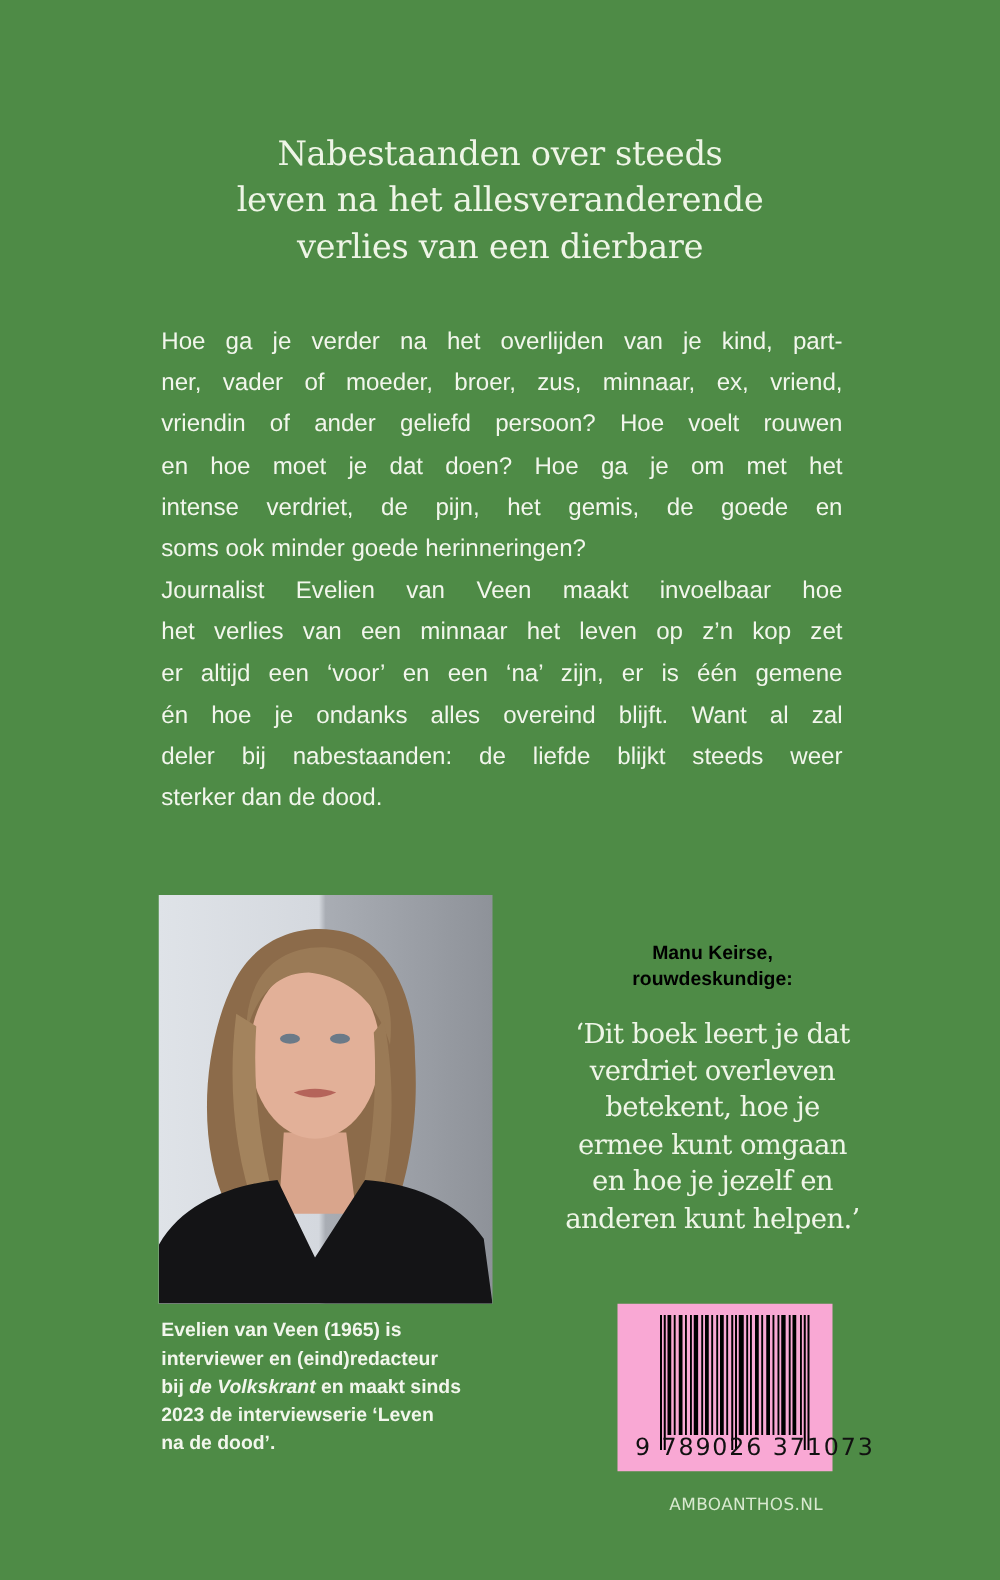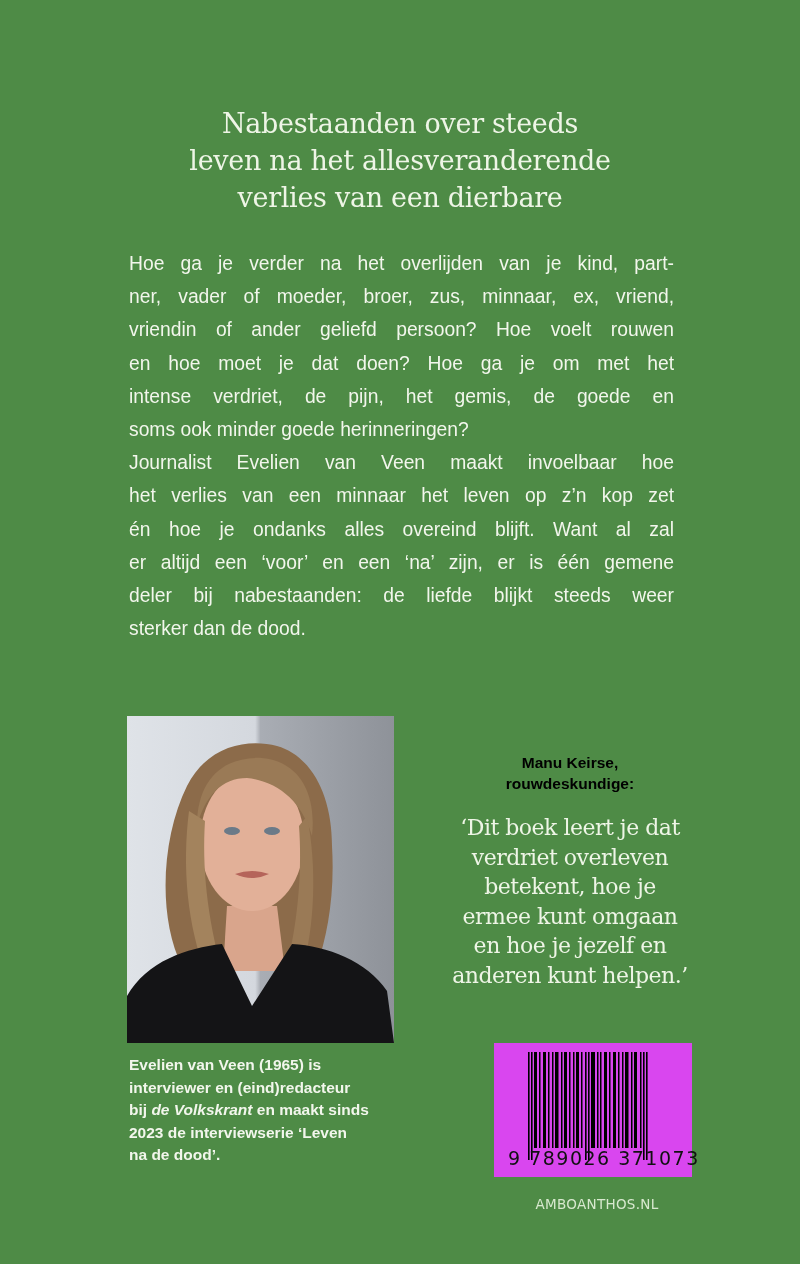--- a/index.html
+++ b/index.html
@@ -11,21 +11,21 @@
     }
     .headline {
       position: absolute; left: 150px; top: 105px; width: 500px;
       text-align: center;
       font-family: "DejaVu Serif", "Liberation Serif", serif;
       font-size: 27px; line-height: 37px; letter-spacing: -0.3px;
       color: #eef5e6;
     }
     .headline span { display: block; white-space: nowrap; }
     .blurb {
-      position: absolute; left: 129px; top: 247px; width: 545px;
+      position: absolute; left: 129px; top: 257px; width: 545px;
       font-family: "Liberation Sans", sans-serif;
       font-size: 19.3px; line-height: 33.2px;
       color: #f2f6ec;
     }
     .blurb span { display: block; white-space: nowrap; text-align: justify; text-align-last: justify; }
     .blurb span.last { text-align-last: left; }
     .photo {
       position: absolute; left: 127px; top: 716px; width: 267px; height: 327px;
       overflow: hidden;
       background: linear-gradient(90deg, #dfe3e8 0%, #d4d8de 48%, #a9adb4 50%, #8e9299 100%);
@@ -48,22 +48,22 @@
     }
     .quote .text span { display: block; white-space: nowrap; }
     .bio {
       position: absolute; left: 129px; top: 1054px; width: 300px;
       font-family: "Liberation Sans", sans-serif; font-weight: bold;
       font-size: 15.5px; line-height: 22.5px; color: #f2f6ec;
     }
     .bio span.line { display: block; white-space: nowrap; }
     .bio em { font-style: italic; }
     .barcode {
-      position: absolute; left: 494px; top: 1043px; width: 198px; height: 134px;
-      background: #d946ef;
+      position: absolute; left: 494px; top: 1043px; width: 172px; height: 134px;
+      background: #f9a8d4;
     }
     .barcode svg { position: absolute; left: 0; top: 0; }
     .barcode .digits {
       position: absolute; left: 14px; top: 104px;
       font-family: "DejaVu Sans", sans-serif;
       font-size: 19px; letter-spacing: 1.5px; color: #111;
       white-space: pre;
     }
     .publisher {
       position: absolute; left: 494px; top: 1196px; width: 206px;
@@ -84,22 +84,22 @@
 
 <div class="blurb">
   <span>Hoe ga je verder na het overlijden van je kind, part-</span>
   <span>ner, vader of moeder, broer, zus, minnaar, ex, vriend,</span>
   <span>vriendin of ander geliefd persoon? Hoe voelt rouwen</span>
   <span>en hoe moet je dat doen? Hoe ga je om met het</span>
   <span>intense verdriet, de pijn, het gemis, de goede en</span>
   <span class="last">soms ook minder goede herinneringen?</span>
   <span>Journalist Evelien van Veen maakt invoelbaar hoe</span>
   <span>het verlies van een minnaar het leven op z’n kop zet</span>
+  <span>er altijd een ‘voor’ en een ‘na’ zijn, er is één gemene</span>
   <span>én hoe je ondanks alles overeind blijft. Want al zal</span>
-  <span>er altijd een ‘voor’ en een ‘na’ zijn, er is één gemene</span>
   <span>deler bij nabestaanden: de liefde blijkt steeds weer</span>
   <span class="last">sterker dan de dood.</span>
 </div>
 
 <div class="photo" aria-label="Portrait of Evelien van Veen">
   <svg width="267" height="327" viewBox="0 0 267 327">
 
     <path d="M55 250 C30 200 35 120 60 70 C80 30 120 22 150 30 C185 40 205 80 205 130 C208 180 200 220 190 250 Z" fill="#8c6b4a"></path>
 
     <path d="M100 190 L150 190 L158 255 L96 255 Z" fill="#d9a58c"></path>

